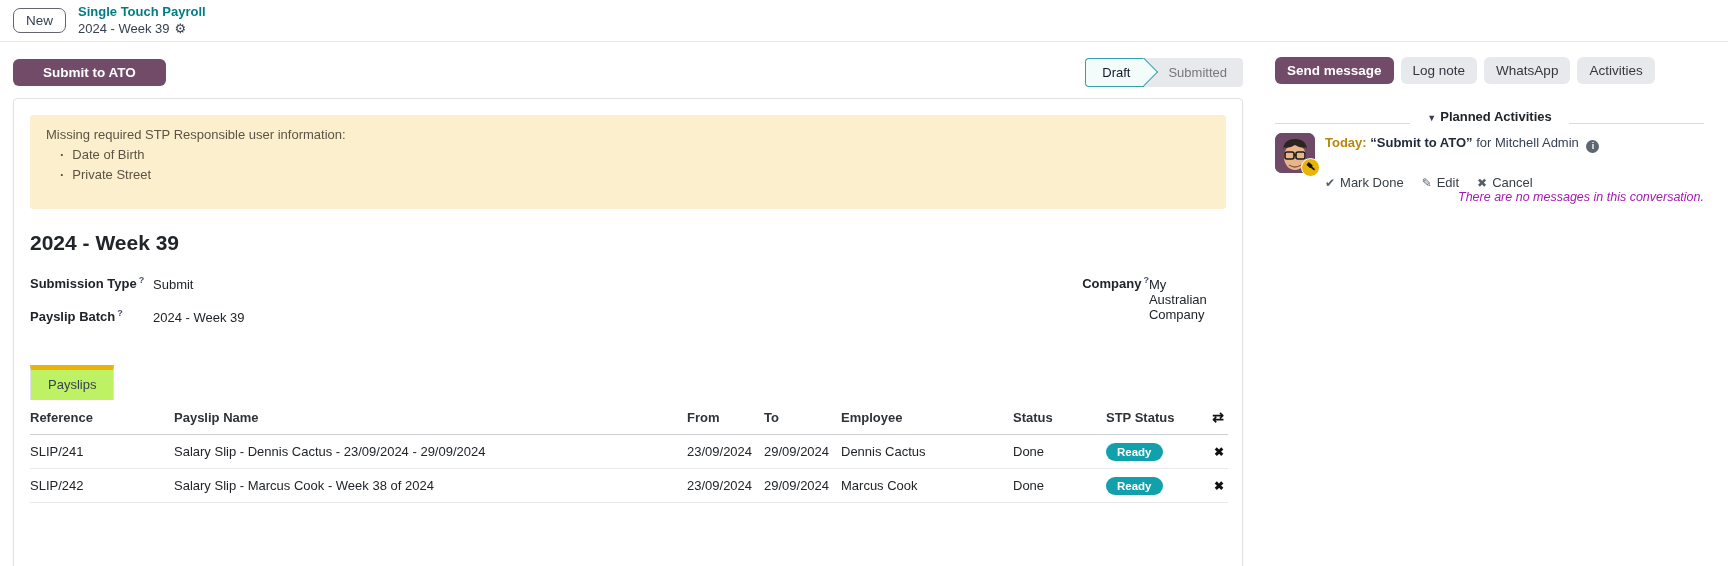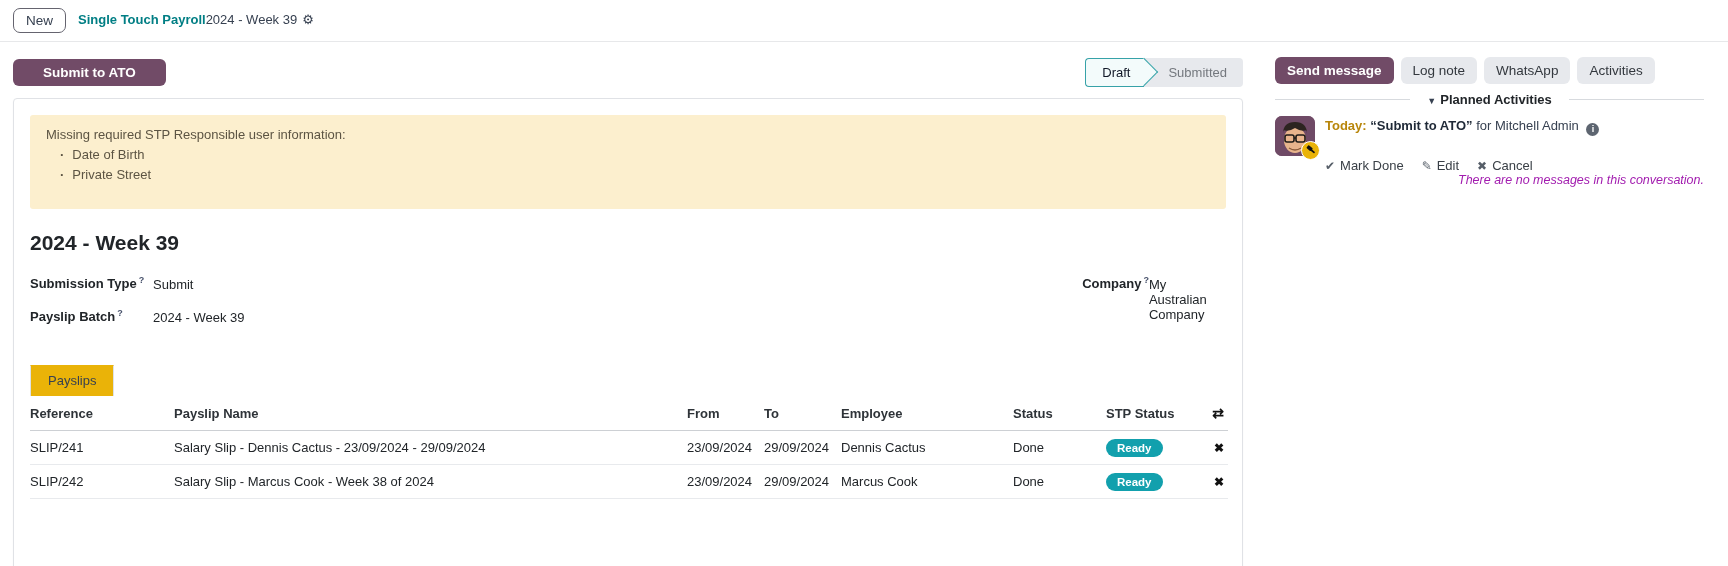--- a/index.html
+++ b/index.html
@@ -4,21 +4,21 @@
 <style>
   * { margin:0; padding:0; box-sizing:border-box; }
   html,body { width:1728px; height:566px; overflow:hidden; background:#fff;
     font-family:"Liberation Sans", sans-serif; color:#212529; font-size:13px; }
 
   
   .topbar { height:42px; display:flex; align-items:center; gap:12px;
     padding:0 0 0 13px; border-bottom:1px solid #e7e8ea; background:#fff; }
   .btn-new { background:#fff; border:1px solid #65646f; border-radius:7px;
     padding:4px 12px; font-size:13.5px; color:#374151; cursor:pointer; }
-  .crumbs { display:flex; line-height:1.25; }
+  .crumbs { display:flex; flex-direction:column; line-height:1.25; }
   .crumb-app { color:#017e84; font-size:13px; font-weight:600; text-decoration:none; cursor:pointer; }
   .crumb-rec { color:#374151; font-size:13px; display:flex; align-items:center; gap:5px; }
   .gear { color:#374151; font-size:13px; cursor:pointer; }
 
   
   .content { display:flex; height:524px; }
   .main { width:1256px; padding:0 13px; }
   .chatter { flex:1; padding:15px 24px 0 19px; }
 
   
@@ -51,40 +51,40 @@
   .fgroup .frow { display:flex; align-items:baseline; min-height:33px; }
   .flabel { font-weight:700; font-size:13px; color:#212529; }
   .flabel sup { color:#46506a; font-size:9px; margin-left:2px; cursor:help; }
   .col-left .flabel { width:123px; }
   .col-right .flabel { width:86px; }
   .col-right { padding-left:470px; }
   .fvalue { font-size:13px; color:#212529; }
 
   
   .tabs { margin-top:24px; display:flex; }
-  .tab-active { border:1px solid #dee2e6; border-top:1px solid #eab308; border-bottom:none;
-    background:#eab308; padding:7px 17px 8px; font-size:13px; color:#374151; cursor:pointer; }
+  .tab-active { border:1px solid #dee2e6; border-top:5px solid #eab308; border-bottom:none;
+    background:#bef264; padding:7px 17px 8px; font-size:13px; color:#374151; cursor:pointer; }
 
   
   table { width:100%; border-collapse:collapse; table-layout:fixed; }
   th { text-align:left; font-weight:600; color:#2e3338; font-size:13px;
     padding:9px 4px 9px 0; border-bottom:1px solid #cdd0d4; }
   td { font-size:13px; color:#212529; padding:0 4px 0 0; height:34px; border-bottom:1px solid #e8eaed; }
   .col-ref{width:144px}.col-name{width:513px}.col-from{width:77px}.col-to{width:77px}
   .col-emp{width:172px}.col-status{width:93px}.col-stp{width:106px}.col-x{width:16px}
   th.right, td.right { text-align:right; }
   .badge-ready { display:inline-block; background:#12a0ad; color:#fff; font-weight:700;
     font-size:11.5px; padding:3px 11px; border-radius:11px; }
   .row-del { color:#111; font-weight:700; font-size:12px; cursor:pointer; }
   .opt-cols { color:#111; font-weight:700; font-size:14px; cursor:pointer; }
 
   
   .chat-btns { display:flex; gap:7px; }
   .chat-btns .btn { padding:6px 12px; }
-  .act-header { margin-top:8px; display:flex; align-items:center; gap:17px; }
+  .act-header { margin-top:25px; display:flex; align-items:flex-end; gap:17px; }
   .act-header .line { flex:1; height:1px; background:#d7dade; }
   .act-header .hd { font-weight:700; font-size:13px; color:#212529; cursor:pointer; white-space:nowrap; }
   .act-header .caret { font-size:9px; margin-right:4px; color:#374151; }
 
   .activity { display:flex; gap:10px; margin-top:9px; }
   .avatar-wrap { position:relative; width:40px; height:40px; flex:none; }
   .avatar { width:40px; height:40px; border-radius:7px; background:#6f4a66; overflow:hidden; }
   .avatar svg { display:block; }
   .act-badge { position:absolute; right:-5px; bottom:-4px; width:19px; height:19px;
     border-radius:50%; background:#eab308; border:1px solid #fff;

